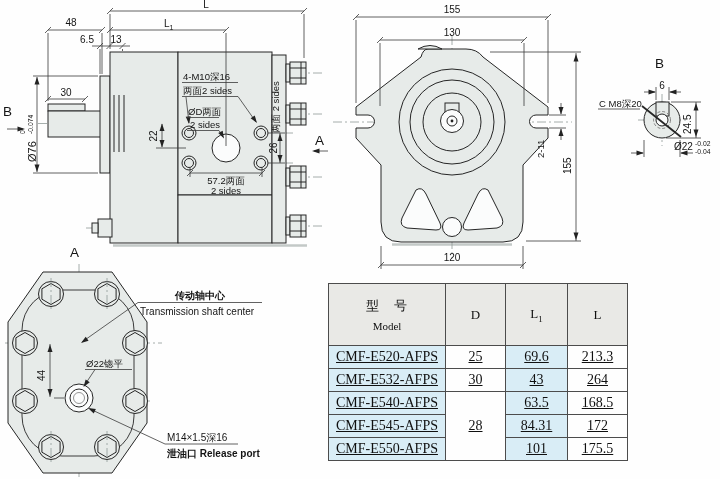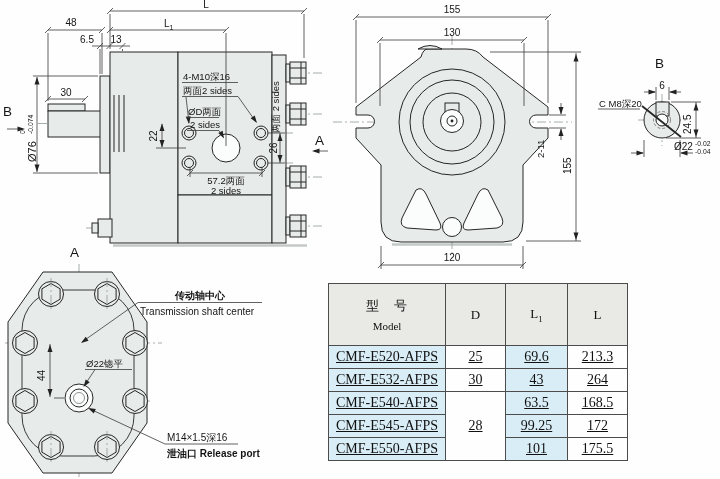--- a/index.html
+++ b/index.html
@@ -406,21 +406,21 @@
           <td>264</td>
         </tr>
         <tr>
           <td class="c-model">CMF-E540-AFPS</td>
           <td rowspan="3">28</td>
           <td class="c-l1">63.5</td>
           <td>168.5</td>
         </tr>
         <tr>
           <td class="c-model">CMF-E545-AFPS</td>
-          <td class="c-l1">99.25</td>
+          <td class="c-l1">84.31</td>
           <td>172</td>
         </tr>
         <tr>
           <td class="c-model">CMF-E550-AFPS</td>
           <td class="c-l1">101</td>
           <td>175.5</td>
         </tr>
       </tbody>
     </table>
   </div>

